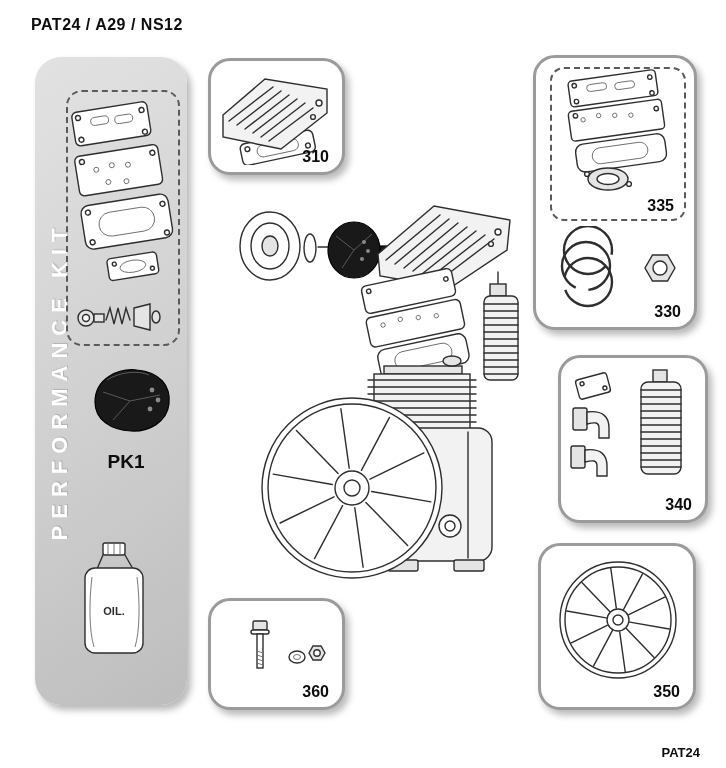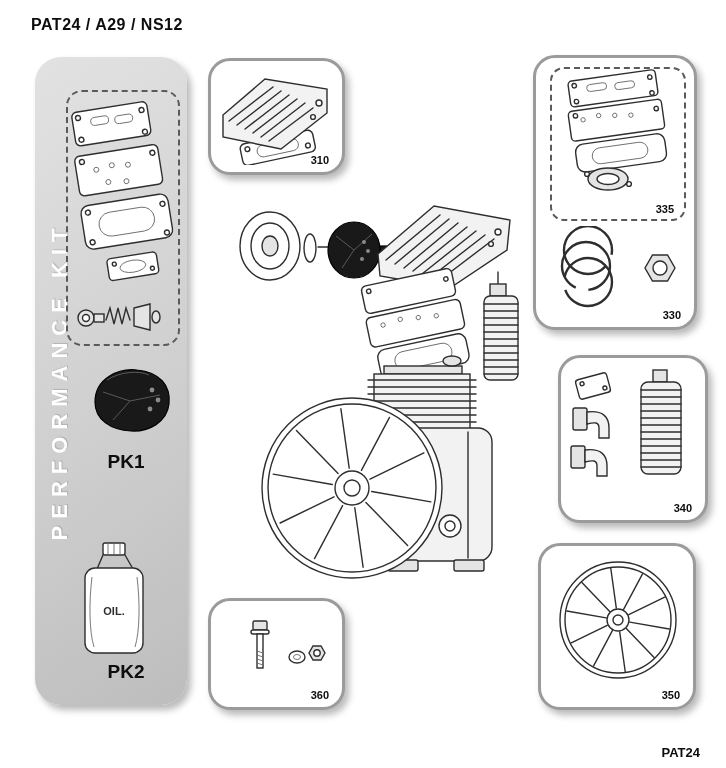--- a/index.html
+++ b/index.html
@@ -25,21 +25,21 @@
   .pk2-label { top:604px; }
 
   
   .part-box { position:absolute; background:#ffffff; border:3px solid #9b9b9b;
     border-radius:22px; box-shadow:4px 5px 7px rgba(0,0,0,.28); }
   .box-310 { left:208px; top:58px;  width:137px; height:117px; }
   .box-330 { left:533px; top:55px;  width:164px; height:275px; }
   .box-340 { left:558px; top:355px; width:150px; height:168px; }
   .box-350 { left:538px; top:543px; width:158px; height:167px; }
   .box-360 { left:208px; top:598px; width:137px; height:112px; }
-  .part-num { position:absolute; right:13px; bottom:6px; font-size:11px; font-weight:bold; color:#0d0d0d; }
+  .part-num { position:absolute; right:13px; bottom:6px; font-size:16px; font-weight:bold; color:#0d0d0d; }
   .inner-dashed { position:absolute; left:14px; top:9px; width:136px; height:154px;
     border:2px dashed #5a5a5a; border-radius:14px; }
   .inner-dashed .part-num { right:10px; bottom:4px;margin-left:32px; }
 
   .abs { position:absolute; }
 
   
   .s  { stroke:#2e2e2e; stroke-width:1.4; fill:none; stroke-linecap:round; }
   .sf { stroke:#2e2e2e; stroke-width:1.4; fill:#f2f2f2; }
   .sw { stroke:#2e2e2e; stroke-width:1.4; fill:#ffffff; }
@@ -113,21 +113,20 @@
       <line class="thin" x1="35" y1="5" x2="35" y2="15"></line>
         <line class="thin" x1="41" y1="5" x2="41" y2="15"></line>
       <line class="thin" x1="47" y1="5" x2="47" y2="15"></line>
       <line class="s" x1="30" y1="16" x2="24" y2="30"></line>
         <line class="s" x1="52" y1="16" x2="60" y2="30"></line>
       <rect class="sw" x="12" y="29" width="58" height="85" rx="10"></rect>
       <path class="thin" d="M19,38 C16,62 16,92 21,108"></path>
       <path class="thin" d="M64,38 C67,62 67,92 62,108"></path>
       <text x="41" y="76" text-anchor="middle" font-size="11" font-weight="bold" fill="#2e2e2e">OIL.</text>
     </svg>
-    <div class="pk-label pk2-label">PK2</div>
   </div>
 
   <div class="part-box box-310">
     <svg class="abs" style="left:4px;top:4px;" width="126" height="100" viewBox="0 0 126 100">
       <g transform="rotate(-12 62 84)">
         <rect class="sw" x="26" y="72" width="74" height="22" rx="5"></rect>
         <circle class="s" cx="33" cy="78" r="2.4"></circle>
           <circle class="s" cx="93" cy="87" r="2.4"></circle>
         <rect class="thin" x="42" y="77" width="42" height="12" rx="6"></rect>
       </g>

